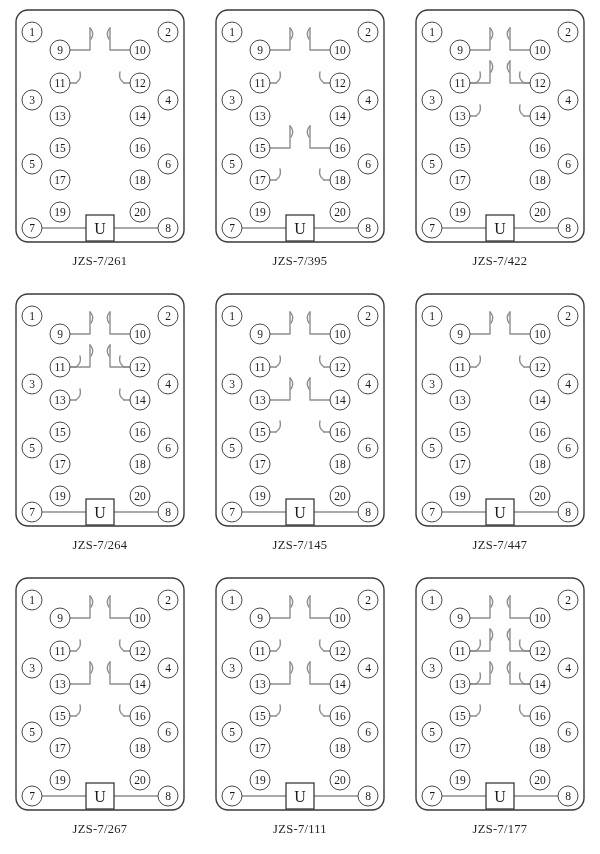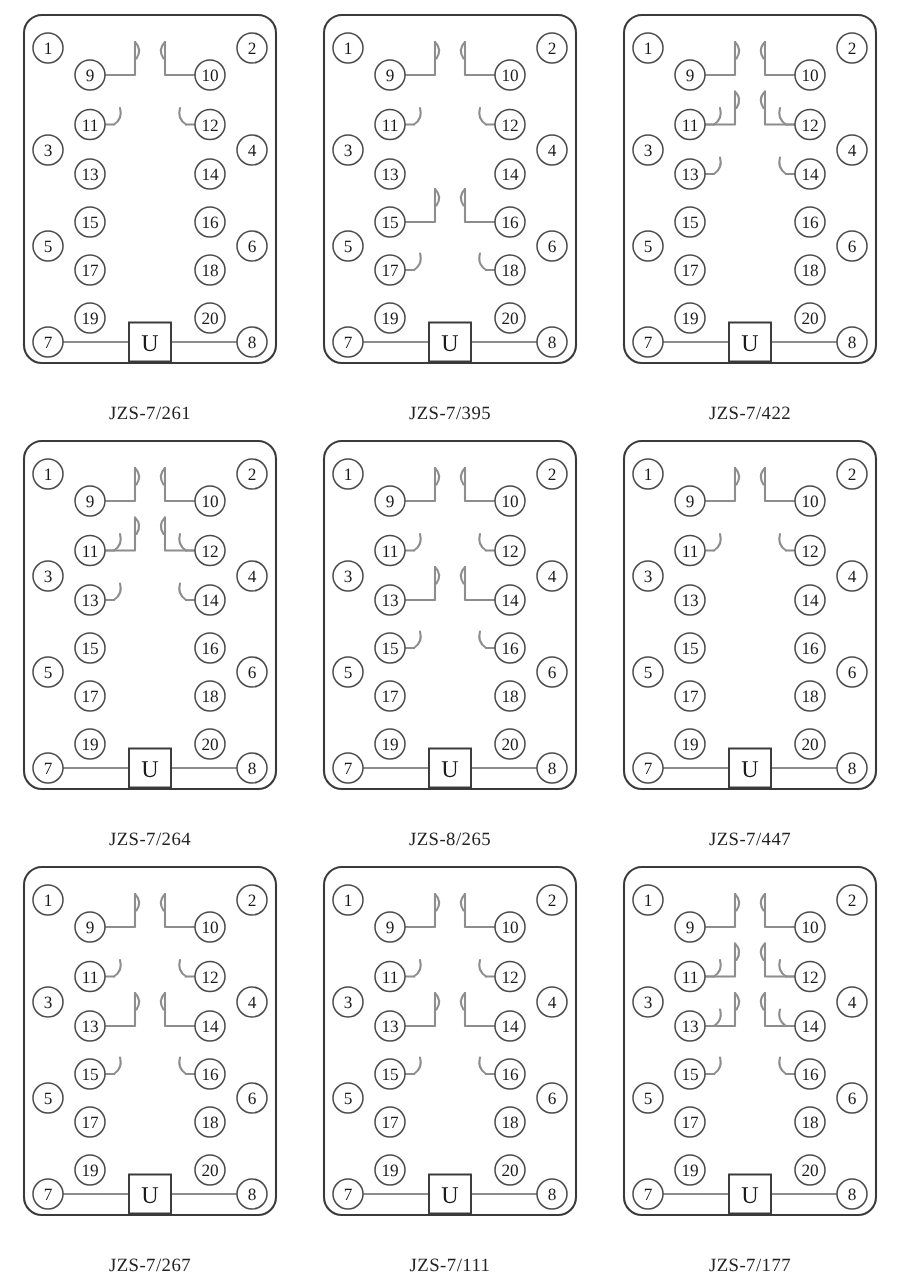--- a/index.html
+++ b/index.html
@@ -32,21 +32,21 @@
   }
   .diagram {
     position: relative;
     width: 176px;
     height: 240px;
   }
   .diagram svg {
     display: block;
   }
   .caption {
-    margin-top: 22px;
+    margin-top: 8px;
     font-size: 12.5px;
     letter-spacing: 0.3px;
     font-family: "Liberation Serif", serif;
     color: #222;
     text-align: center;
   }
 </style>
 </head>
 <body>
 
@@ -610,21 +610,21 @@
           <g>
             <circle cx="128" cy="174" r="10" fill="#ffffff" stroke="#4a4a4a" stroke-width="1"></circle>
             <text x="128" y="178.2" text-anchor="middle" font-family="Liberation Serif, serif" font-size="11.5" fill="#1a1a1a">18</text>
           </g>
           <g>
             <circle cx="128" cy="206" r="10" fill="#ffffff" stroke="#4a4a4a" stroke-width="1"></circle>
             <text x="128" y="210.2" text-anchor="middle" font-family="Liberation Serif, serif" font-size="11.5" fill="#1a1a1a">20</text>
           </g>
         </svg>
       </div>
-      <div class="caption">JZS-8/265</div>
+      <div class="caption">JZS-7/145</div>
     </div>
     <div class="cell">
       <div class="diagram">
         <svg width="176" height="240" viewBox="0 0 176 240">
           <rect x="4" y="4" width="168" height="232" rx="12" ry="12" fill="#ffffff" stroke="#3a3a3a" stroke-width="1.4"></rect>
           <g>
             <path d="M 58 44 L 78 44 L 78 22" fill="none" stroke="#8d8d8d" stroke-width="1.4" stroke-linecap="round" stroke-linejoin="round"></path>
             <path d="M 78 22 q 5 5 1 11" fill="none" stroke="#8d8d8d" stroke-width="1.4" stroke-linecap="round"></path>
             <path d="M 58 77 L 64 77" fill="none" stroke="#8d8d8d" stroke-width="1.4" stroke-linecap="round"></path>
             <path d="M 64 77 q 6 -4 4 -11" fill="none" stroke="#8d8d8d" stroke-width="1.4" stroke-linecap="round"></path>

